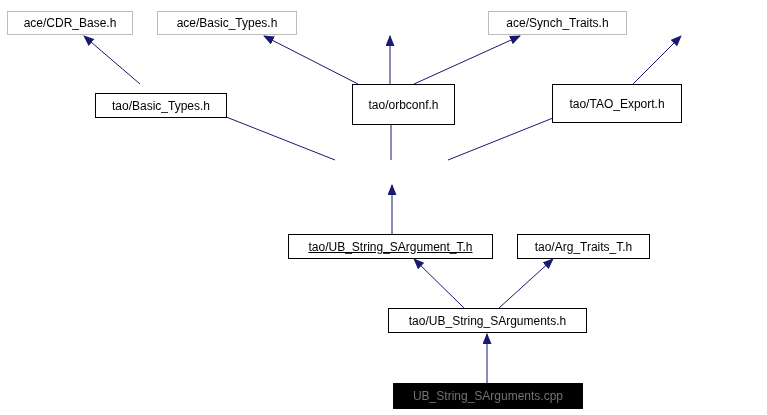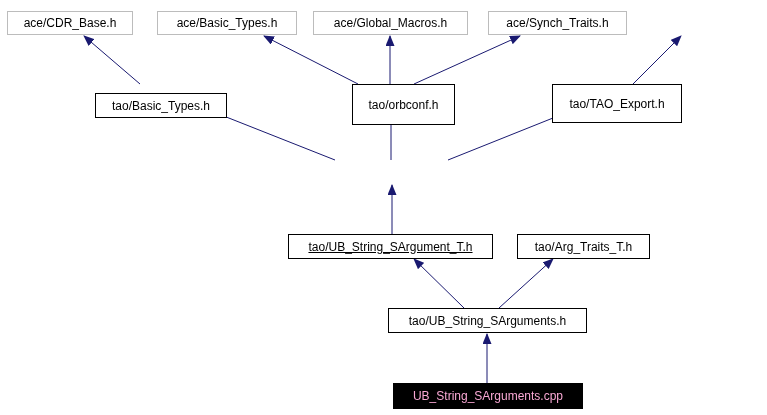--- a/index.html
+++ b/index.html
@@ -33,21 +33,21 @@
     line-height: 1;
     color: #000000;
     white-space: nowrap;
     cursor: pointer;
   }
   .node.external { border: 1px solid #bcbcbc; }
   .node.internal { border: 1px solid #000000; }
   .node.current {
     border: 1px solid #000000;
     background: #000000;
-    color: #f9a8d4;
+    color: #737373;
     cursor: default;
   }
   .edge-line {
     stroke: #191970;
     stroke-width: 1;
   }
 </style>
 </head>
 <body>
 
@@ -70,21 +70,20 @@
     <line class="edge-line" x1="392" y1="234" x2="392" y2="185" marker-end="url(#arrow)"></line>
     <line class="edge-line" x1="464" y1="308" x2="414" y2="259" marker-end="url(#arrow)"></line>
     <line class="edge-line" x1="499" y1="308" x2="553" y2="259" marker-end="url(#arrow)"></line>
     <line class="edge-line" x1="487" y1="383" x2="487" y2="334" marker-end="url(#arrow)"></line>
   </svg>
 
   <div class="node external" style="left:7px;   top:11px;  width:126px; height:24px;">ace/CDR_Base.h</div>
 
   <div class="node external" style="left:157px; top:11px;  width:140px; height:24px;">ace/Basic_Types.h</div>
 
-  <div class="node external" style="left:313px; top:11px;  width:155px; height:24px;">ace/Global_Macros.h</div>
 
   <div class="node external" style="left:488px; top:11px;  width:139px; height:24px;">ace/Synch_Traits.h</div>
 
 
   <div class="node internal" style="left:95px;  top:84px;  width:132px; height:25px;margin-top:9px;">tao/Basic_Types.h</div>
 
   <div class="node internal" style="left:352px; top:84px;  width:103px; height:41px;">tao/orbconf.h</div>
 
   <div class="node internal" style="left:552px; top:84px;  width:130px; height:39px;">tao/TAO_Export.h</div>
 

